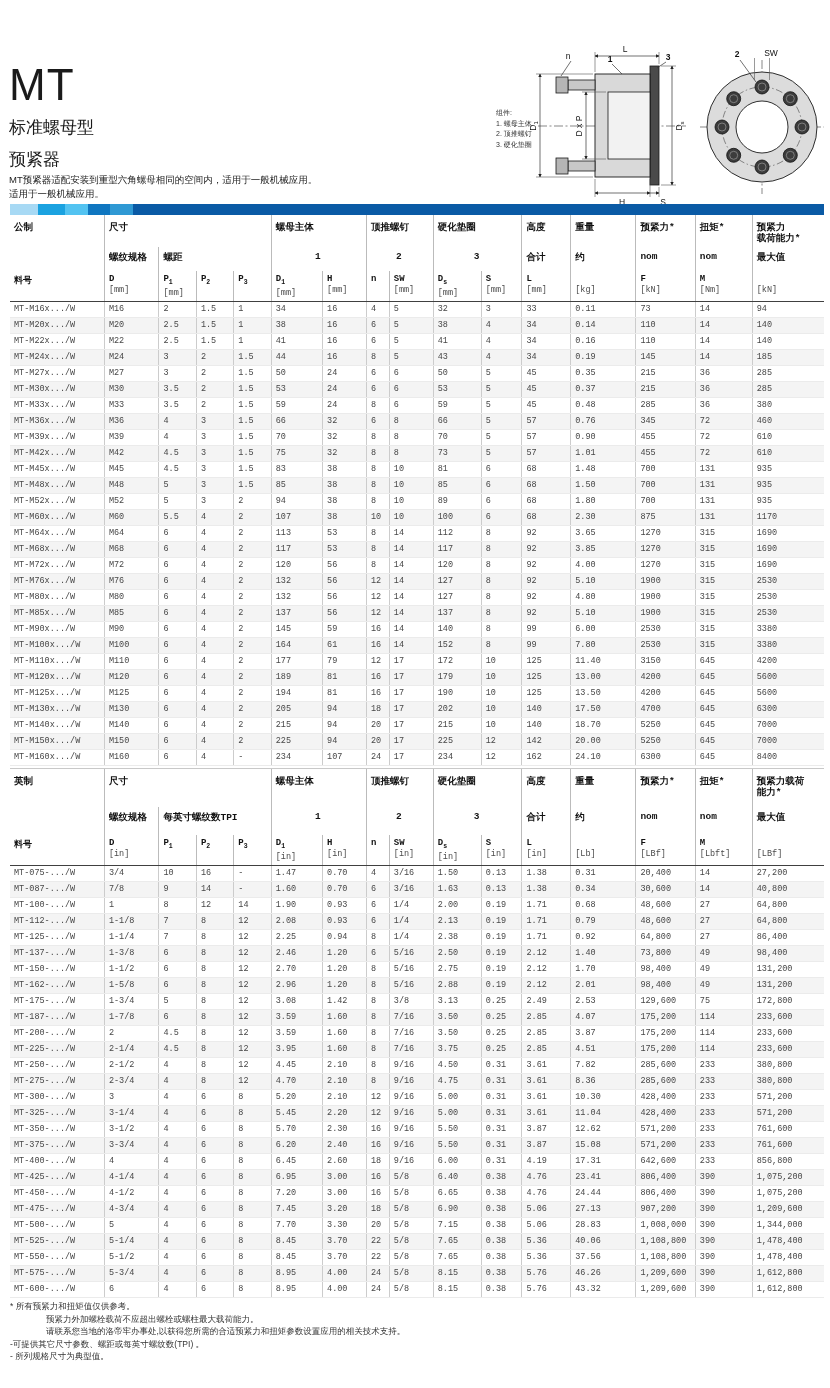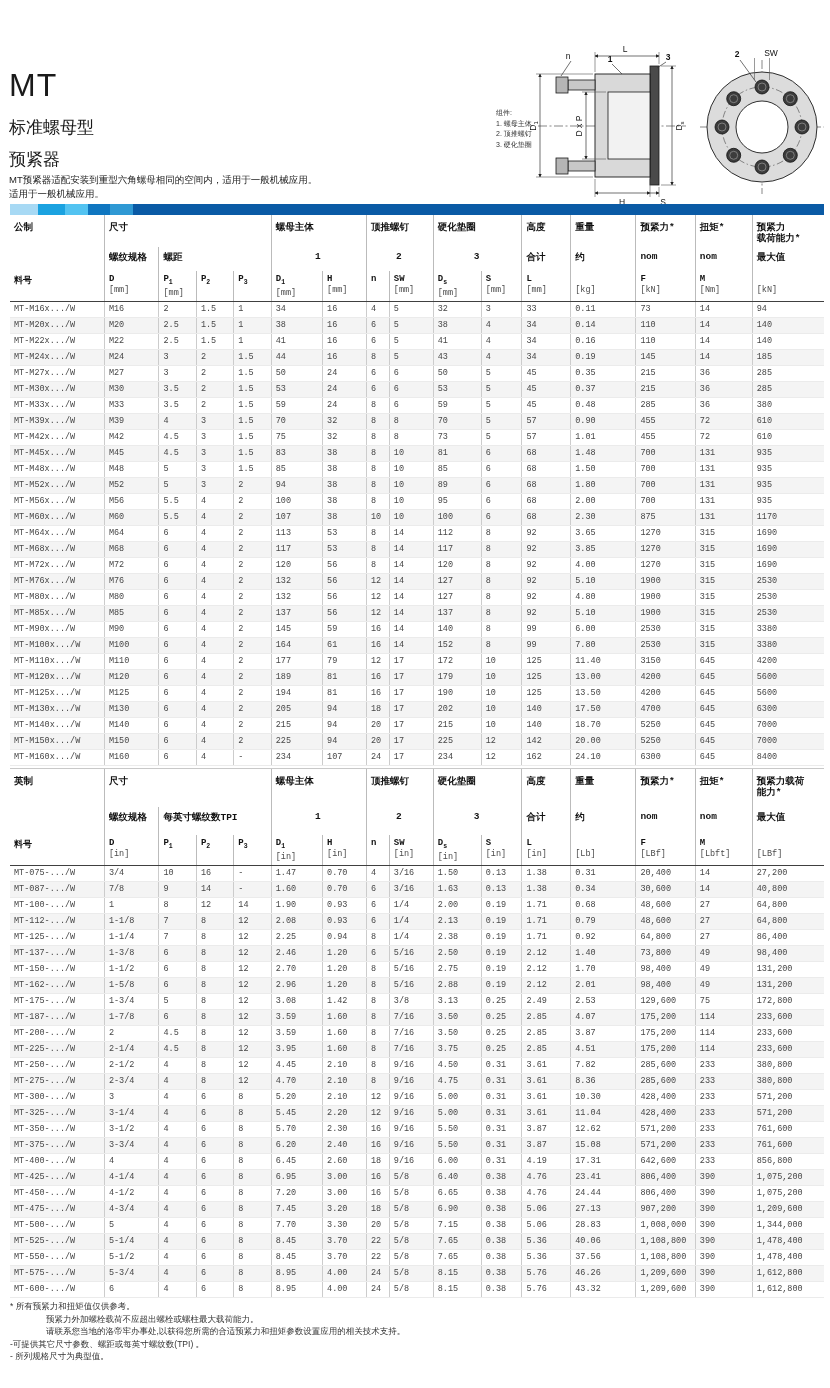--- a/index.html
+++ b/index.html
@@ -1,21 +1,21 @@
 <!DOCTYPE html>
 <html><head>
 <meta charset="utf-8">
 <style>
   * { box-sizing: border-box; margin: 0; padding: 0; }
   body { background:#ffffff; font-family:"Liberation Sans","DejaVu Sans",sans-serif; }
   #page { position:relative; width:830px; height:1388px; background:#fff; overflow:hidden; }
 
   
   .title-block { position:absolute; left:9px; top:62px; color:#1a1a1a; }
-  .main-title { font-size:32px; line-height:46px; font-weight:400; letter-spacing:1px; }
+  .main-title { font-size:44px; line-height:46px; font-weight:400; letter-spacing:1px; }
   .sub-title { font-size:17px; line-height:32px; font-weight:400; margin-top:4px; }
   .description { position:absolute; left:9px; top:173px; font-size:9.5px; line-height:13.5px; color:#222; }
 
   
   .diagram { position:absolute; left:490px; top:42px; width:340px; height:168px; }
   .legend { position:absolute; left:6px; top:66px; font-size:7px; line-height:10.5px; color:#333; }
   .drawing-svg { position:absolute; left:0; top:0; }
   .dim { stroke:#333; stroke-width:0.7; fill:none; }
   .ext { stroke:#555; stroke-width:0.6; fill:none; }
   .cl  { stroke:#555; stroke-width:0.7; fill:none; stroke-dasharray:9 2.5 2 2.5; }
@@ -424,20 +424,38 @@
             <td>6</td>
             <td>59</td>
             <td>5</td>
             <td>45</td>
             <td>0.48</td>
             <td>285</td>
             <td>36</td>
             <td>380</td>
           </tr>
           <tr>
+            <td>MT-M36x.../W</td>
+            <td>M36</td>
+            <td>4</td>
+            <td>3</td>
+            <td>1.5</td>
+            <td>66</td>
+            <td>32</td>
+            <td>6</td>
+            <td>8</td>
+            <td>66</td>
+            <td>5</td>
+            <td>57</td>
+            <td>0.76</td>
+            <td>345</td>
+            <td>72</td>
+            <td>460</td>
+          </tr>
+          <tr>
             <td>MT-M39x.../W</td>
             <td>M39</td>
             <td>4</td>
             <td>3</td>
             <td>1.5</td>
             <td>70</td>
             <td>32</td>
             <td>8</td>
             <td>8</td>
             <td>70</td>
@@ -509,38 +527,20 @@
             <td>3</td>
             <td>2</td>
             <td>94</td>
             <td>38</td>
             <td>8</td>
             <td>10</td>
             <td>89</td>
             <td>6</td>
             <td>68</td>
             <td>1.80</td>
-            <td>700</td>
-            <td>131</td>
-            <td>935</td>
-          </tr>
-          <tr>
-            <td>MT-M56x.../W</td>
-            <td>M56</td>
-            <td>5.5</td>
-            <td>4</td>
-            <td>2</td>
-            <td>100</td>
-            <td>38</td>
-            <td>8</td>
-            <td>10</td>
-            <td>95</td>
-            <td>6</td>
-            <td>68</td>
-            <td>2.00</td>
             <td>700</td>
             <td>131</td>
             <td>935</td>
           </tr>
           <tr>
             <td>MT-M60x.../W</td>
             <td>M60</td>
             <td>5.5</td>
             <td>4</td>
             <td>2</td>

